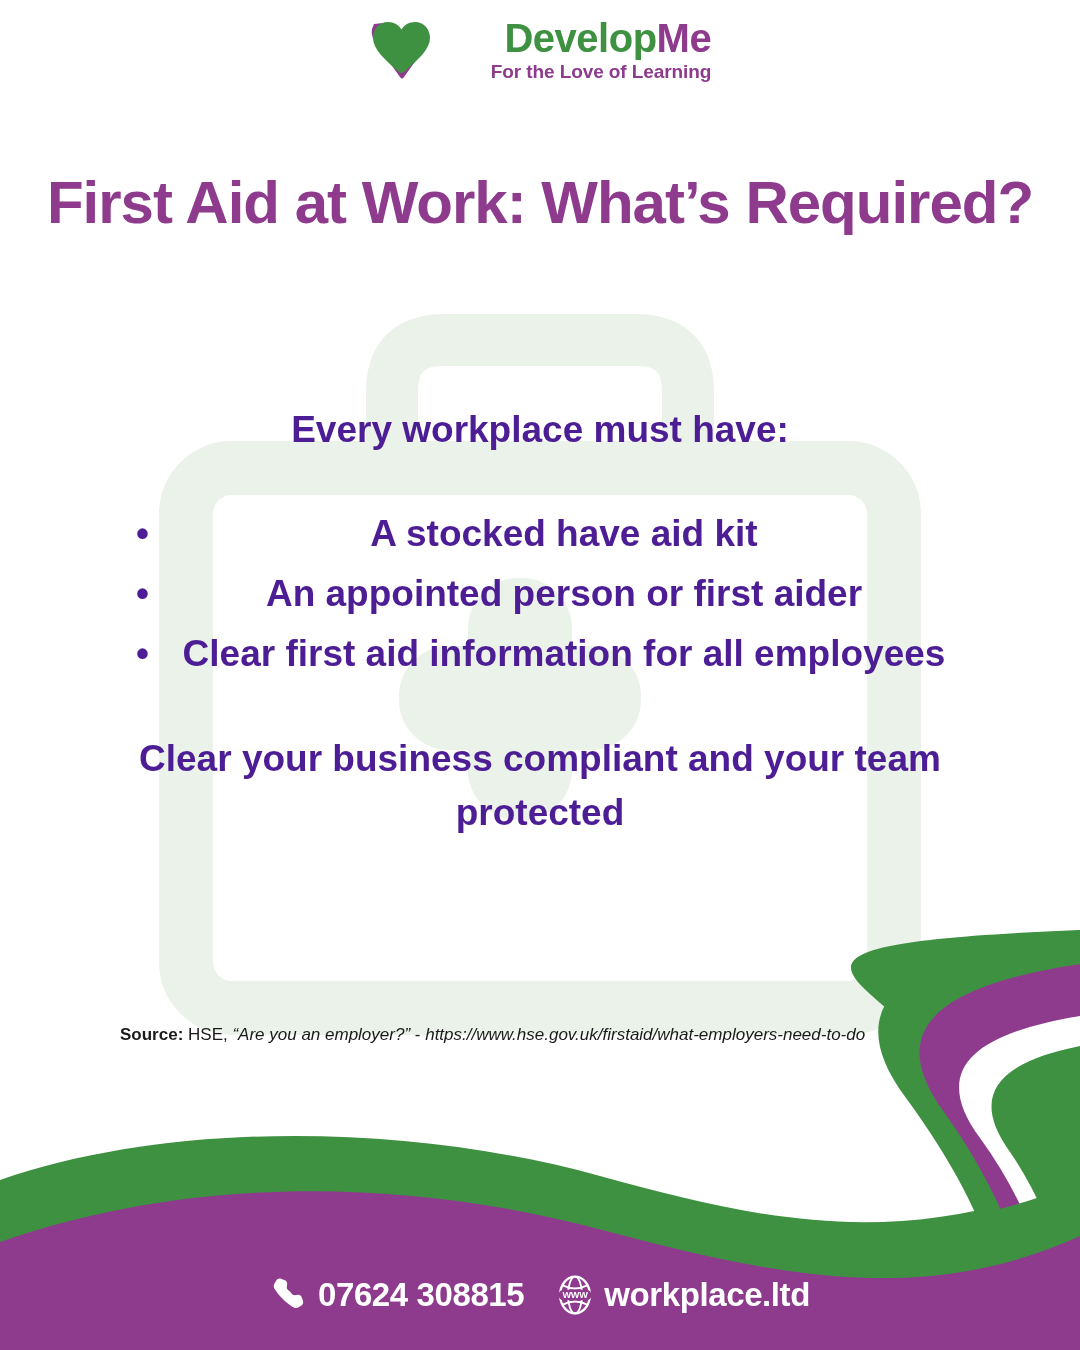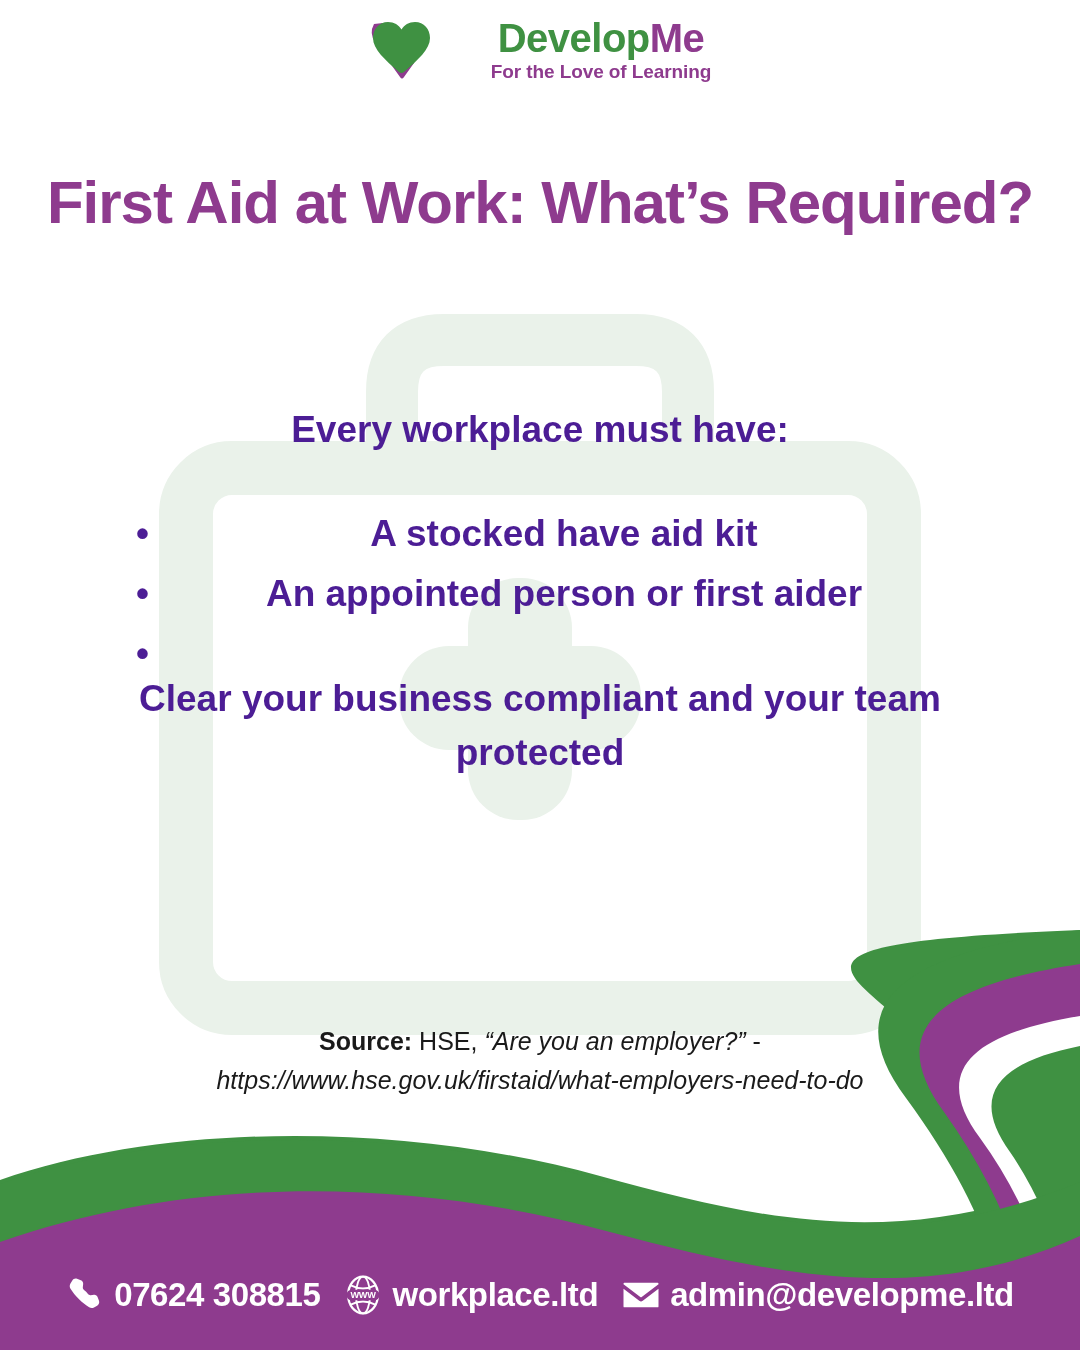--- a/index.html
+++ b/index.html
@@ -34,21 +34,21 @@
     width: 1080px;
     z-index: 5;
     text-align: center;
   }
   .logo-row {
     display: inline-flex;
     align-items: center;
     gap: 10px;
   }
   .logo-mark { width: 66px; height: 62px; display: block; }
-  .logo-words { text-align: center; line-height: 1; margin-left: 46px; }
+  .logo-words { text-align: right; line-height: 1; margin-left: 46px; }
   .logo-wordmark {
     font-size: 40px;
     font-weight: bold;
     letter-spacing: -0.5px;
     line-height: 1;
     white-space: nowrap;
   }
   .logo-wordmark .w-green { color: #3f9142; }
   .logo-wordmark .w-purple { color: #8e3b8e; }
   .logo-tagline {
@@ -117,22 +117,21 @@
     line-height: 1.45;
   }
 
   
   .source {
     position: absolute;
     left: 120px;
     top: 1022px;
     width: 840px;
     z-index: 5;
-    text-align: center;
-    font-size: 25px;
+    font-size: 17px;
     line-height: 1.55;
     color: #1a1a1a;
     font-style: italic;
   }
   .source .src-label { font-style: normal; font-weight: bold; }
   .source .src-pub { font-style: normal; }
 
   
   .waves {
     position: absolute;
@@ -147,21 +146,21 @@
   .footer {
     position: absolute;
     left: 0;
     bottom: 0;
     width: 1080px;
     height: 110px;
     z-index: 6;
     display: flex;
     align-items: center;
     justify-content: center;
-    gap: 22px;
+    gap: 30px;
     color: #ffffff;
   }
   .contact {
     display: flex;
     align-items: center;
     gap: 8px;
     font-size: 33px;
     font-weight: bold;
     letter-spacing: -0.4px;
     white-space: nowrap;
@@ -209,20 +208,21 @@
       <li class="bullet-item">
         <span class="bullet-dot">•</span>
         <span>A stocked have aid kit</span>
       </li>
       <li class="bullet-item">
         <span class="bullet-dot">•</span>
         <span>An appointed person or first aider</span>
       </li>
       <li class="bullet-item">
         <span class="bullet-dot">•</span>
+        <span>Clear first aid information for all employees</span>
       </li>
     </ul>
 
     <div class="closing">Clear your business compliant and your team protected</div>
   </div>
 
   <div class="source"><span class="src-label">Source:</span><span class="src-pub"> HSE, </span><span>“Are you an employer?”</span><span class="src-pub">  -</span> <span>https://www.hse.gov.uk/firstaid/what-employers-need-to-do</span></div>
 
   <svg class="waves" viewBox="0 0 1080 420" preserveAspectRatio="none" aria-hidden="true">
 
@@ -262,23 +262,16 @@
         <ellipse cx="24" cy="24" rx="8" ry="21" fill="none" stroke="#ffffff" stroke-width="2.2"></ellipse>
         <line x1="7" y1="24" x2="41" y2="24" stroke="#ffffff" stroke-width="2.2"></line>
         <path d="M10 13 Q24 20 38 13" fill="none" stroke="#ffffff" stroke-width="2.2"></path>
         <path d="M10 35 Q24 28 38 35" fill="none" stroke="#ffffff" stroke-width="2.2"></path>
         <rect x="5" y="18" width="38" height="12" rx="6" fill="#8e3b8e"></rect>
         <text x="24" y="27.6" font-family="'Liberation Sans', sans-serif" font-size="10.5" font-weight="bold" fill="#ffffff" text-anchor="middle">WWW</text>
       </svg>
       <span>workplace.ltd</span>
     </div>
 
-    <div class="contact">
-      <svg width="42" height="42" viewBox="0 0 24 24" aria-hidden="true">
-        <path fill="#ffffff" d="M2.5 5h19c.3 0 .5.2.5.5v.3l-9.6 7.3c-.2.2-.6.2-.8 0L2 5.8v-.3c0-.3.2-.5.5-.5z"></path>
-        <path fill="#ffffff" d="M2 8.4l9 6.9c.6.5 1.4.5 2 0l9-6.9v10.1c0 .3-.2.5-.5.5h-19c-.3 0-.5-.2-.5-.5V8.4z"></path>
-      </svg>
-      <span>admin@developme.ltd</span>
-    </div>
 
   </div>
 
 </div>
 
 </body></html>

